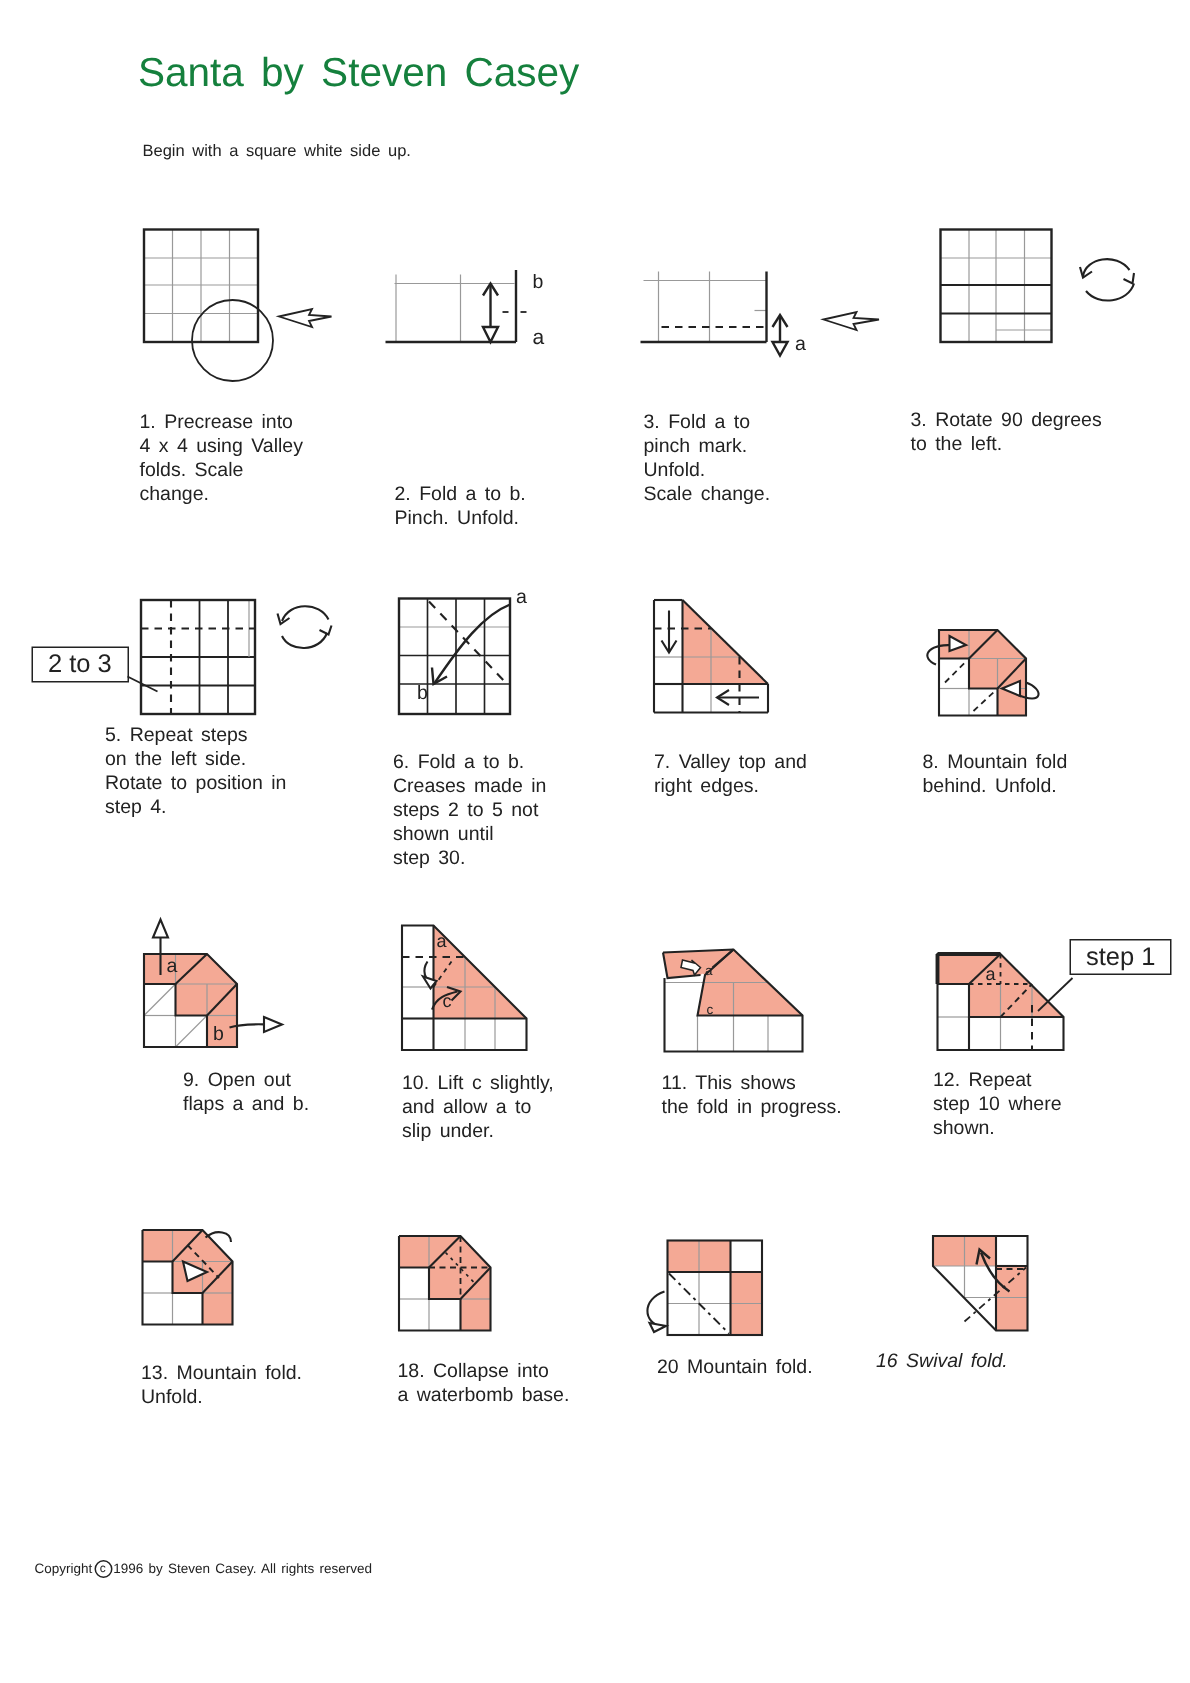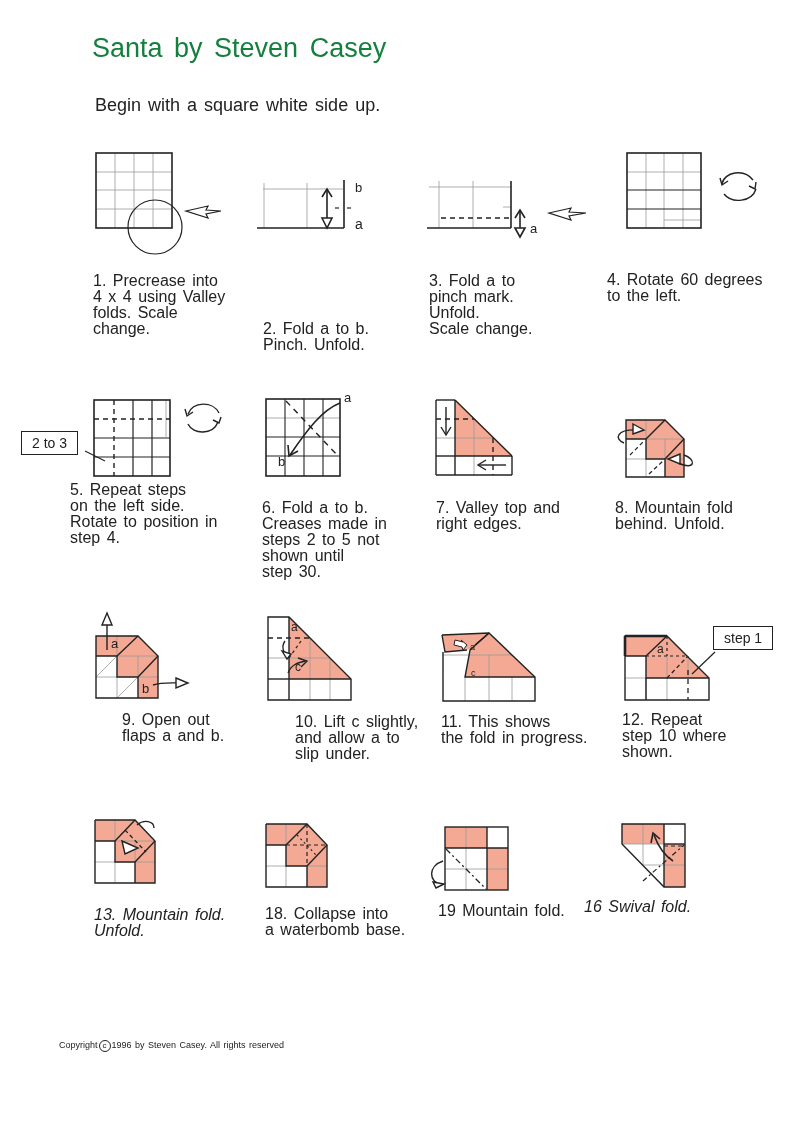--- a/index.html
+++ b/index.html
@@ -1,24 +1,24 @@
 <!DOCTYPE html>
 <html><head>
 <meta charset="utf-8">
 <style>
   html, body { margin:0; padding:0; background:#ffffff; }
   body { width:793px; height:1122px; position:relative; overflow:hidden;
          font-family:"Liberation Sans", sans-serif; color:#222; }
   .title { position:absolute; left:92px; top:33px; font-size:27px; word-spacing:4px; color:#15803d; }
-  .intro { position:absolute; left:95px; top:95px; font-size:18px; word-spacing:2px; }
+  .intro { position:absolute; left:95px; top:95px; font-size:11px; word-spacing:2px; }
   .step-fig { position:absolute; }
   .step-fig svg { display:block; overflow:visible; }
-  .cap { position:absolute; font-size:16px; line-height:16px; word-spacing:2px; white-space:pre-line; color:#222; }
-  .callout { position:absolute; border:1.2px solid #222; background:#fff; font-size:14px; padding:0 10px; line-height:22px; }
-  .footer { position:absolute; left:23px; top:1040px; font-size:9px; word-spacing:1px;margin-left:36px; }
+  .cap { position:absolute; font-size:13px; line-height:16px; word-spacing:2px; white-space:pre-line; color:#222; }
+  .callout { position:absolute; border:1.2px solid #222; background:#fff; font-size:17px; padding:0 10px; line-height:22px; }
+  .footer { position:absolute; left:23px; top:1040px; font-size:9px; word-spacing:1px; }
   .copy { display:inline-block; width:10px; height:10px; border:1px solid #222; border-radius:50%; font-size:8px; line-height:10px; text-align:center; vertical-align:middle; margin:0 1px; }
 </style>
 </head>
 <body>
 
 <div class="title">Santa by Steven Casey</div>
 <div class="intro">Begin with a square white side up.</div>
 
 <div class="step-fig" style="left:90px;top:148px;">
   <svg width="140" height="110">
@@ -101,21 +101,21 @@
     <line x1="7" y1="61" x2="81" y2="61" stroke="#222" stroke-width="1.2"></line>
     <rect x="7" y="5" width="74" height="75" fill="none" stroke="#222" stroke-width="1.6"></rect>
     <g stroke="#222" stroke-width="1.4" fill="none">
       <path d="M102 36 C104 24 124 20 133 32"></path>
       <path d="M100 30 L102 37 L108 33"></path>
       <path d="M136 41 C132 54 112 56 104 46"></path>
       <path d="M136 34 L135 41 L129 38"></path>
     </g>
   </svg>
 </div>
-<div class="cap" style="left:607px;top:272px;">4. Rotate 60 degrees
+<div class="cap" style="left:607px;top:272px;">3. Rotate 90 degrees
      to the left.</div>
 
 <div class="callout" style="left:21px;top:431px;">2 to 3</div>
 <div class="step-fig" style="left:75px;top:395px;">
   <svg width="160" height="85">
     <line x1="10" y1="56" x2="30" y2="66" stroke="#222" stroke-width="1.2"></line>
     <g stroke="#222" stroke-width="1.2">
       <line x1="58" y1="5" x2="58" y2="81"></line>
         <line x1="77" y1="5" x2="77" y2="81"></line>
       <line x1="19" y1="43" x2="95" y2="43"></line>
@@ -284,21 +284,21 @@
     <text x="26" y="18" font-size="12" fill="#222">a</text>
     <text x="30" y="58" font-size="12" fill="#222">c</text>
     <g stroke="#222" stroke-width="1.4" fill="none">
       <path d="M23 60 C26 52 32 50 40 48"></path>
         <path d="M33 45 L42 48 L36 54"></path>
       <path d="M20 28 C16 34 18 40 24 44"></path>
         <path d="M17 38 L22 46 L26 41 Z" fill="#fff"></path>
     </g>
   </svg>
 </div>
-<div class="cap" style="left:268px;top:714px;margin-left:27px;">10. Lift c slightly,
+<div class="cap" style="left:268px;top:714px;">10. Lift c slightly,
 and allow a to
 slip under.</div>
 
 <div class="step-fig" style="left:437px;top:630px;">
   <svg width="105" height="80">
     <path d="M5 5 L52 3 L98 47 L28 47 L33 20 Z" fill="#f4a995"></path>
     <path d="M5 5 L52 3 L30 20 L8 22 Z" fill="#f4a995"></path>
     <g stroke="#999" stroke-width="0.8">
       <line x1="28" y1="47" x2="28" y2="71"></line>
         <line x1="52" y1="25" x2="52" y2="71"></line>
@@ -367,21 +367,21 @@
       <line x1="23" y1="24" x2="43" y2="3"></line>
         <line x1="43" y1="45" x2="63" y2="24"></line>
     </g>
     <line x1="33" y1="13" x2="54" y2="35" stroke="#222" stroke-width="1.3" stroke-dasharray="4,3"></line>
     <g stroke="#222" stroke-width="1.4" fill="none">
       <path d="M45 8 C52 2 62 4 62 11"></path>
       <path d="M30 24 L46 31 L33 37 Z" fill="#fff"></path>
     </g>
   </svg>
 </div>
-<div class="cap" style="left:94px;top:907px;font-style:italic;">13. Mountain fold.
+<div class="cap" style="left:94px;top:907px;">13. Mountain fold.
 Unfold.</div>
 
 <div class="step-fig" style="left:263px;top:821px;">
   <svg width="75" height="70">
     <path d="M3 3 L44 3 L64 24 L64 66 L44 66 L44 45 L23 45 L23 24 L3 24 Z" fill="#f4a995"></path>
     <g stroke="#999" stroke-width="0.8">
       <line x1="23" y1="3" x2="23" y2="24"></line>
         <line x1="44" y1="45" x2="64" y2="45"></line>
       <line x1="23" y1="45" x2="23" y2="66"></line>
         <line x1="3" y1="45" x2="23" y2="45"></line>
@@ -413,21 +413,21 @@
       <line x1="17" y1="24" x2="80" y2="24"></line>
         <line x1="59" y1="3" x2="59" y2="66"></line>
     </g>
     <line x1="18" y1="25" x2="58" y2="65" stroke="#222" stroke-width="1.3" stroke-dasharray="6,3,2,3"></line>
     <g stroke="#222" stroke-width="1.4" fill="none">
       <path d="M15 37 C0 42 0 58 14 61"></path>
         <path d="M5 58 L16 60 L8 64 Z" fill="#fff"></path>
     </g>
   </svg>
 </div>
-<div class="cap" style="left:438px;top:903px;">19 Mountain fold.</div>
+<div class="cap" style="left:438px;top:903px;">20 Mountain fold.</div>
 
 <div class="step-fig" style="left:618px;top:821px;">
   <svg width="75" height="70">
     <rect x="4" y="3" width="42" height="20" fill="#f4a995"></rect>
     <rect x="46" y="23" width="21" height="43" fill="#f4a995"></rect>
     <g stroke="#999" stroke-width="0.8">
       <line x1="25" y1="3" x2="25" y2="44"></line>
         <line x1="25" y1="44" x2="67" y2="44"></line>
         <line x1="4" y1="23" x2="46" y2="23"></line>
     </g>

